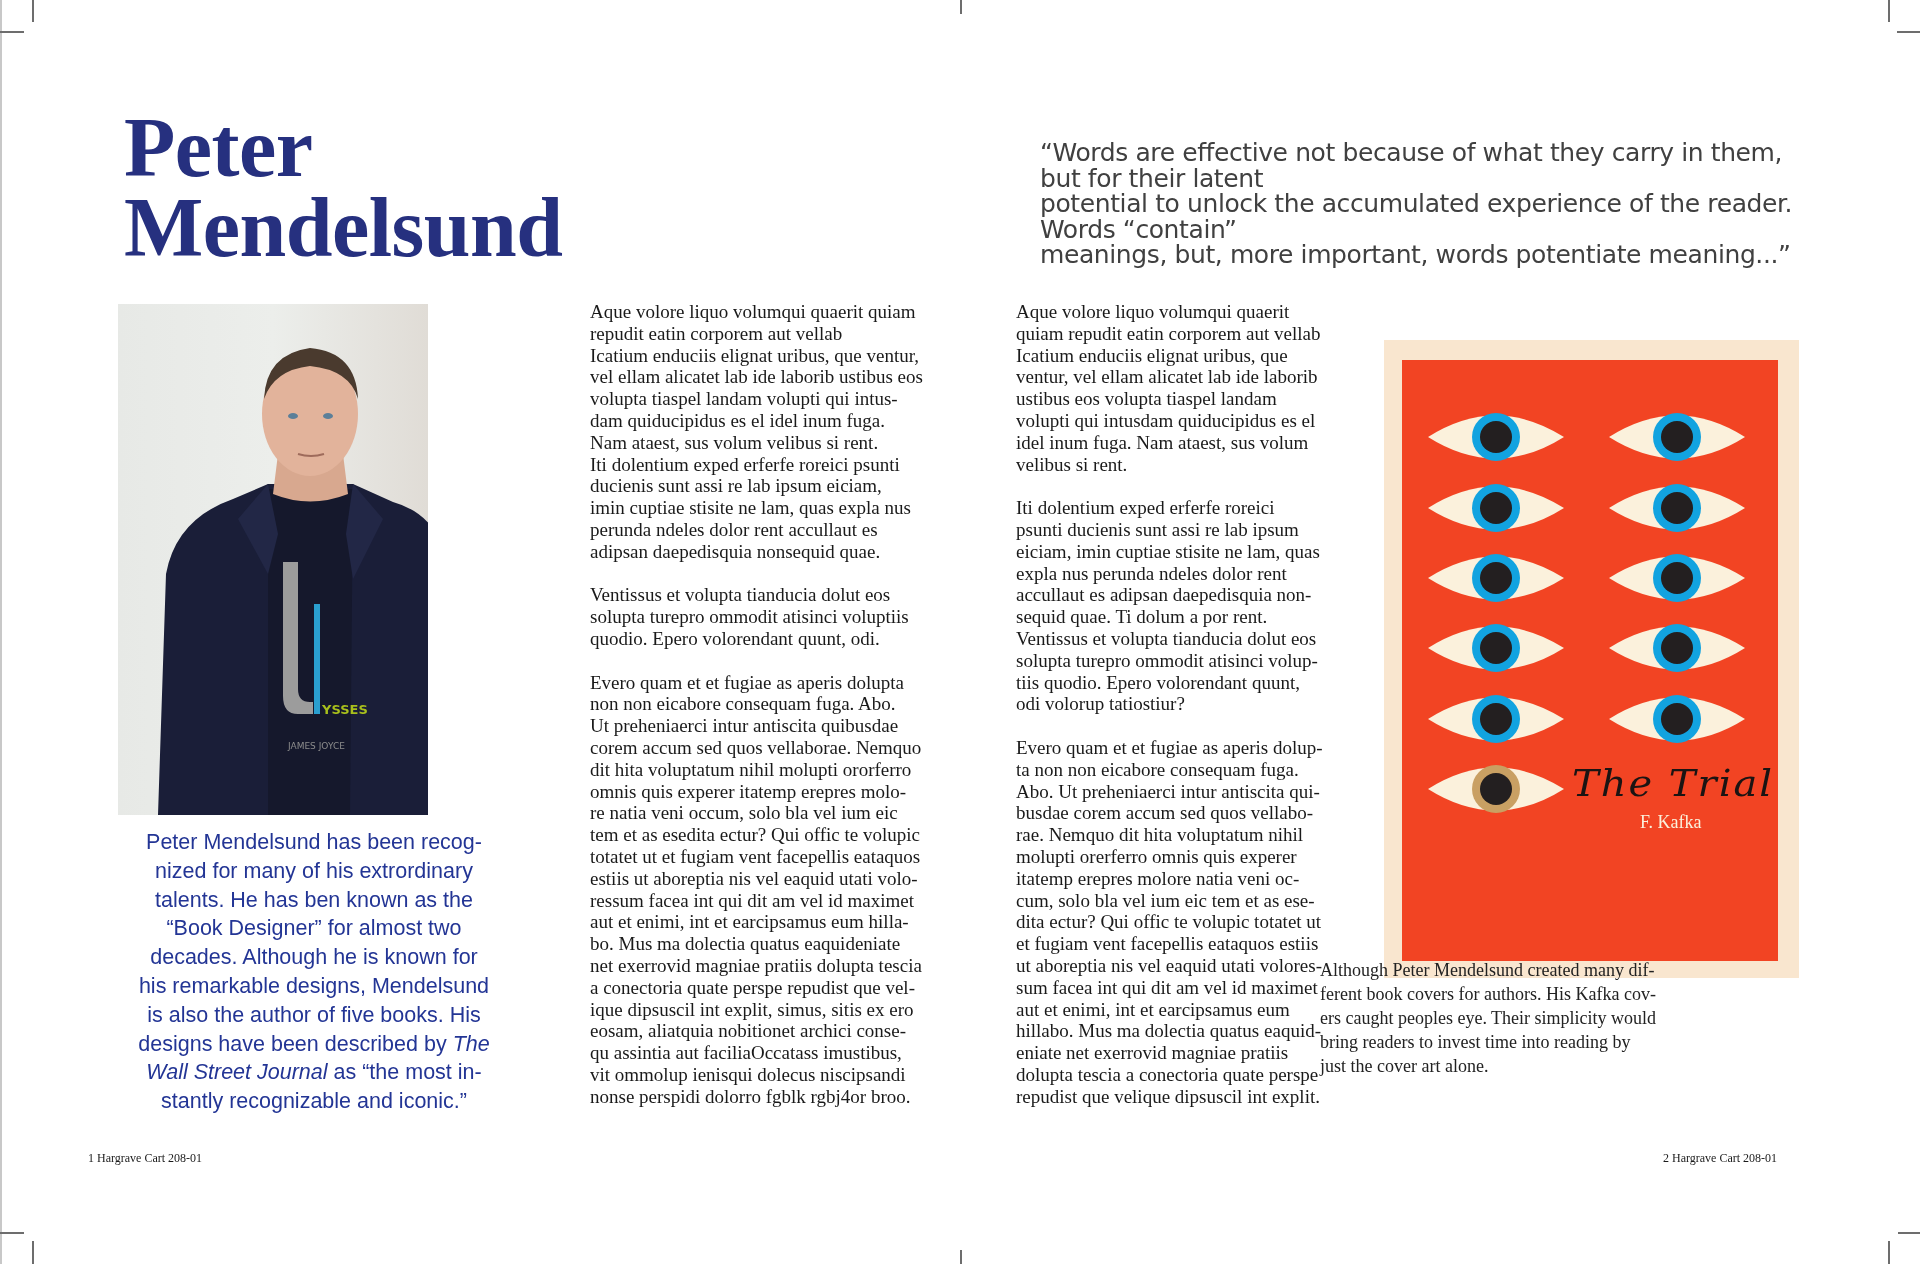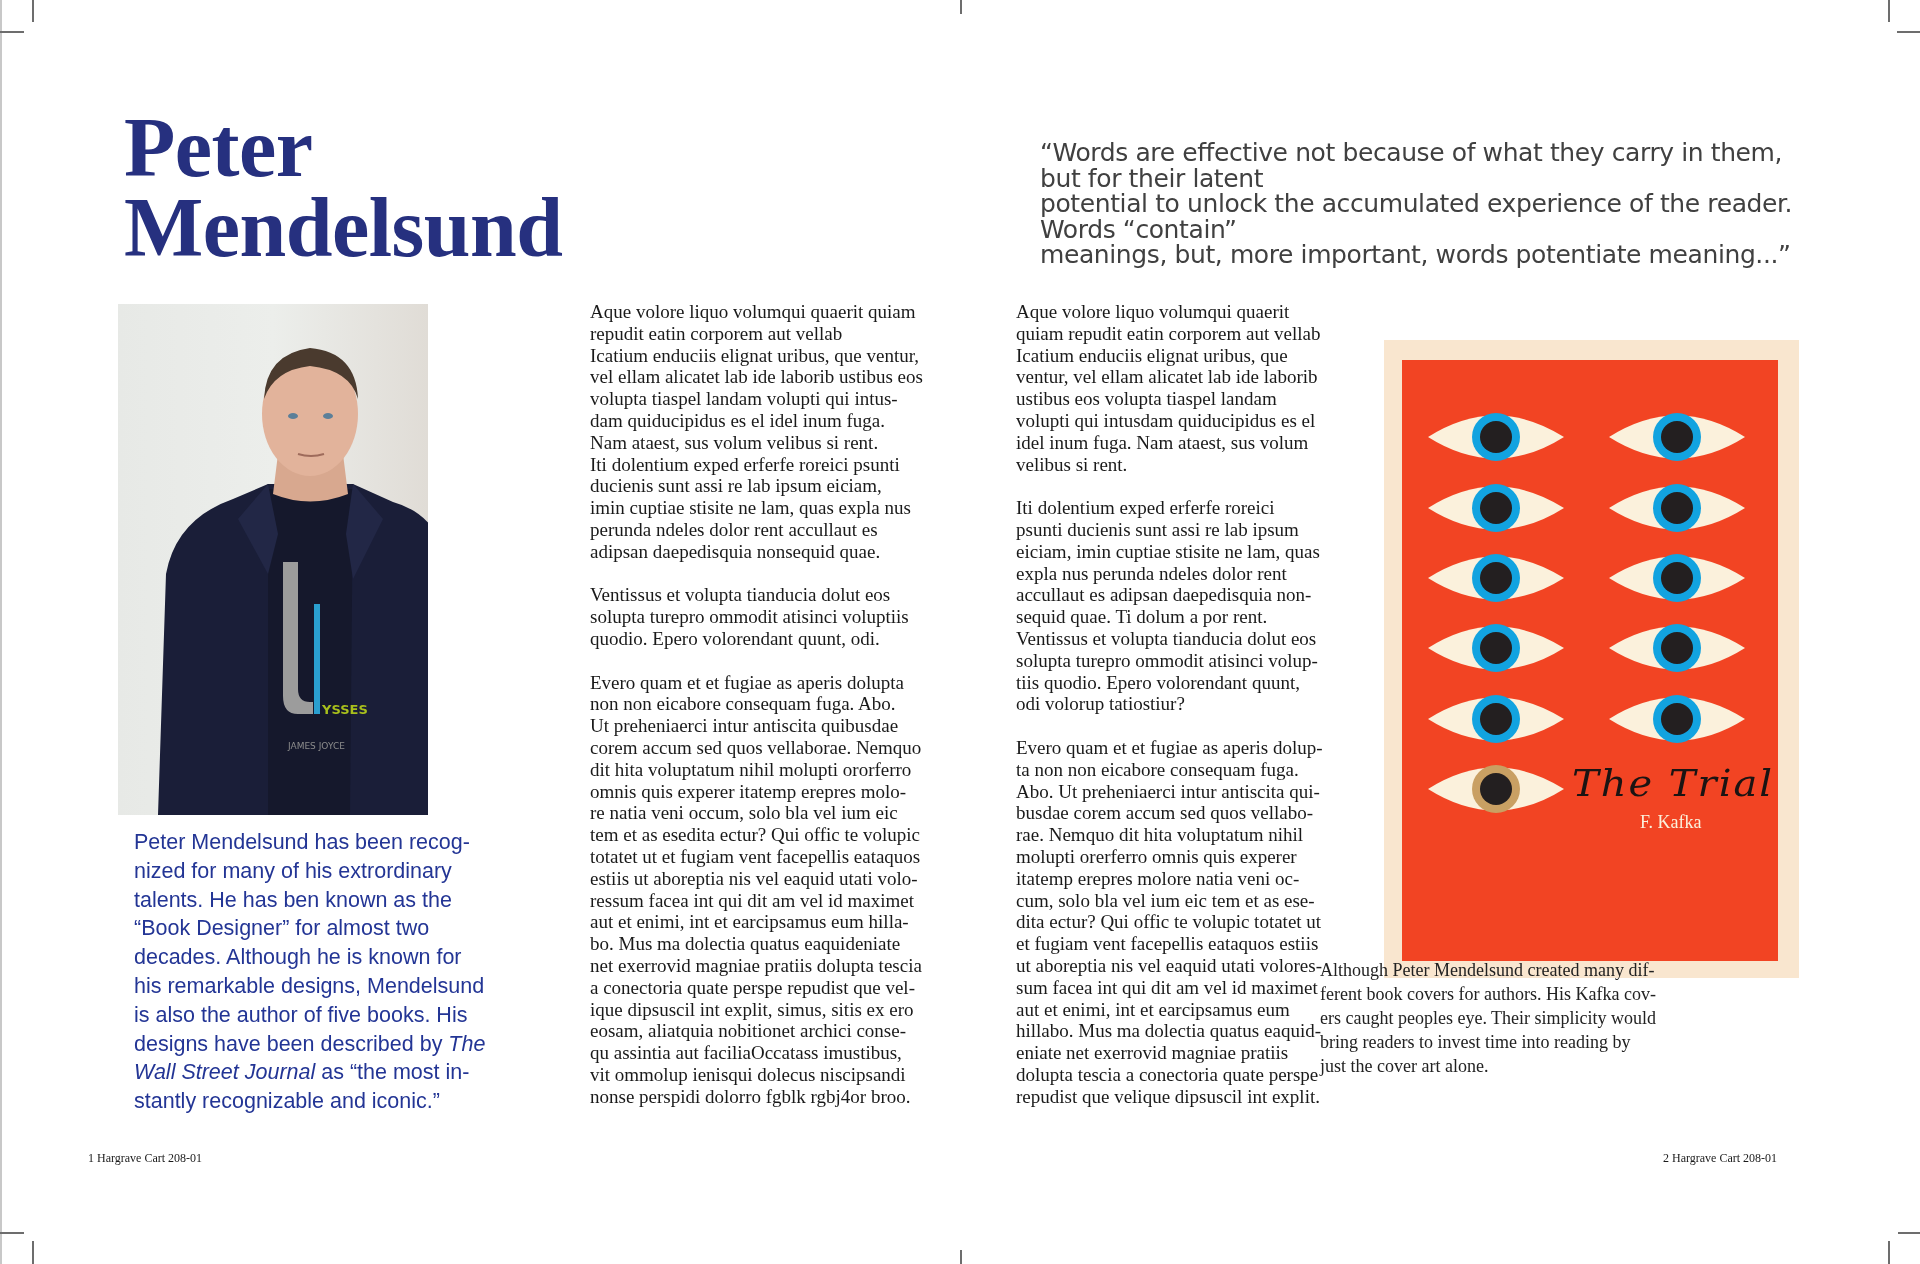--- a/index.html
+++ b/index.html
@@ -8,21 +8,21 @@
   .mark { position:absolute; background:#6d6d6d; }
   .edge { position:absolute; background:#c8c8c8; }
 
   .title { left:124px; top:108px; font-family:"Liberation Serif","DejaVu Serif",serif; font-size:84px; line-height:80px; color:#26307f; letter-spacing:-0.5px; }
   .title div { white-space:nowrap; }
 
   .quote { left:1040px; top:140px; width:760px; font-family:"DejaVu Sans","Liberation Sans",sans-serif; font-size:25px; line-height:25.5px; color:#404040; letter-spacing:-0.4px; }
 
   .photo { left:118px; top:304px; width:310px; height:511px; background:linear-gradient(90deg,#e7e9e6 0%,#eceeeb 50%,#e0dcd6 100%); overflow:hidden; }
 
-  .bio { left:134px; top:828px; width:400px; font-family:"Liberation Sans","DejaVu Sans",sans-serif; font-size:21.5px; line-height:28.8px; color:#233595; }
+  .bio { left:114px; top:828px; width:400px; font-family:"Liberation Sans","DejaVu Sans",sans-serif; font-size:21.5px; line-height:28.8px; color:#233595;text-align:center; }
   .bio .line { display:block; white-space:nowrap; }
   .bio i { font-style:italic; }
 
   .col { font-family:"Liberation Serif","DejaVu Serif",serif; font-size:19px; line-height:21.8px; color:#1a1a1a; }
   .col .line { display:block; white-space:nowrap; }
   .col .gap { display:block; height:21.8px; }
   .col1 { left:590px; top:301px; width:330px; }
   .col2 { left:1016px; top:301px; width:310px; }
 
   .cover { left:1384px; top:304px; width:415px; height:638px; background:#f9e6cf;margin-top:36px; }

